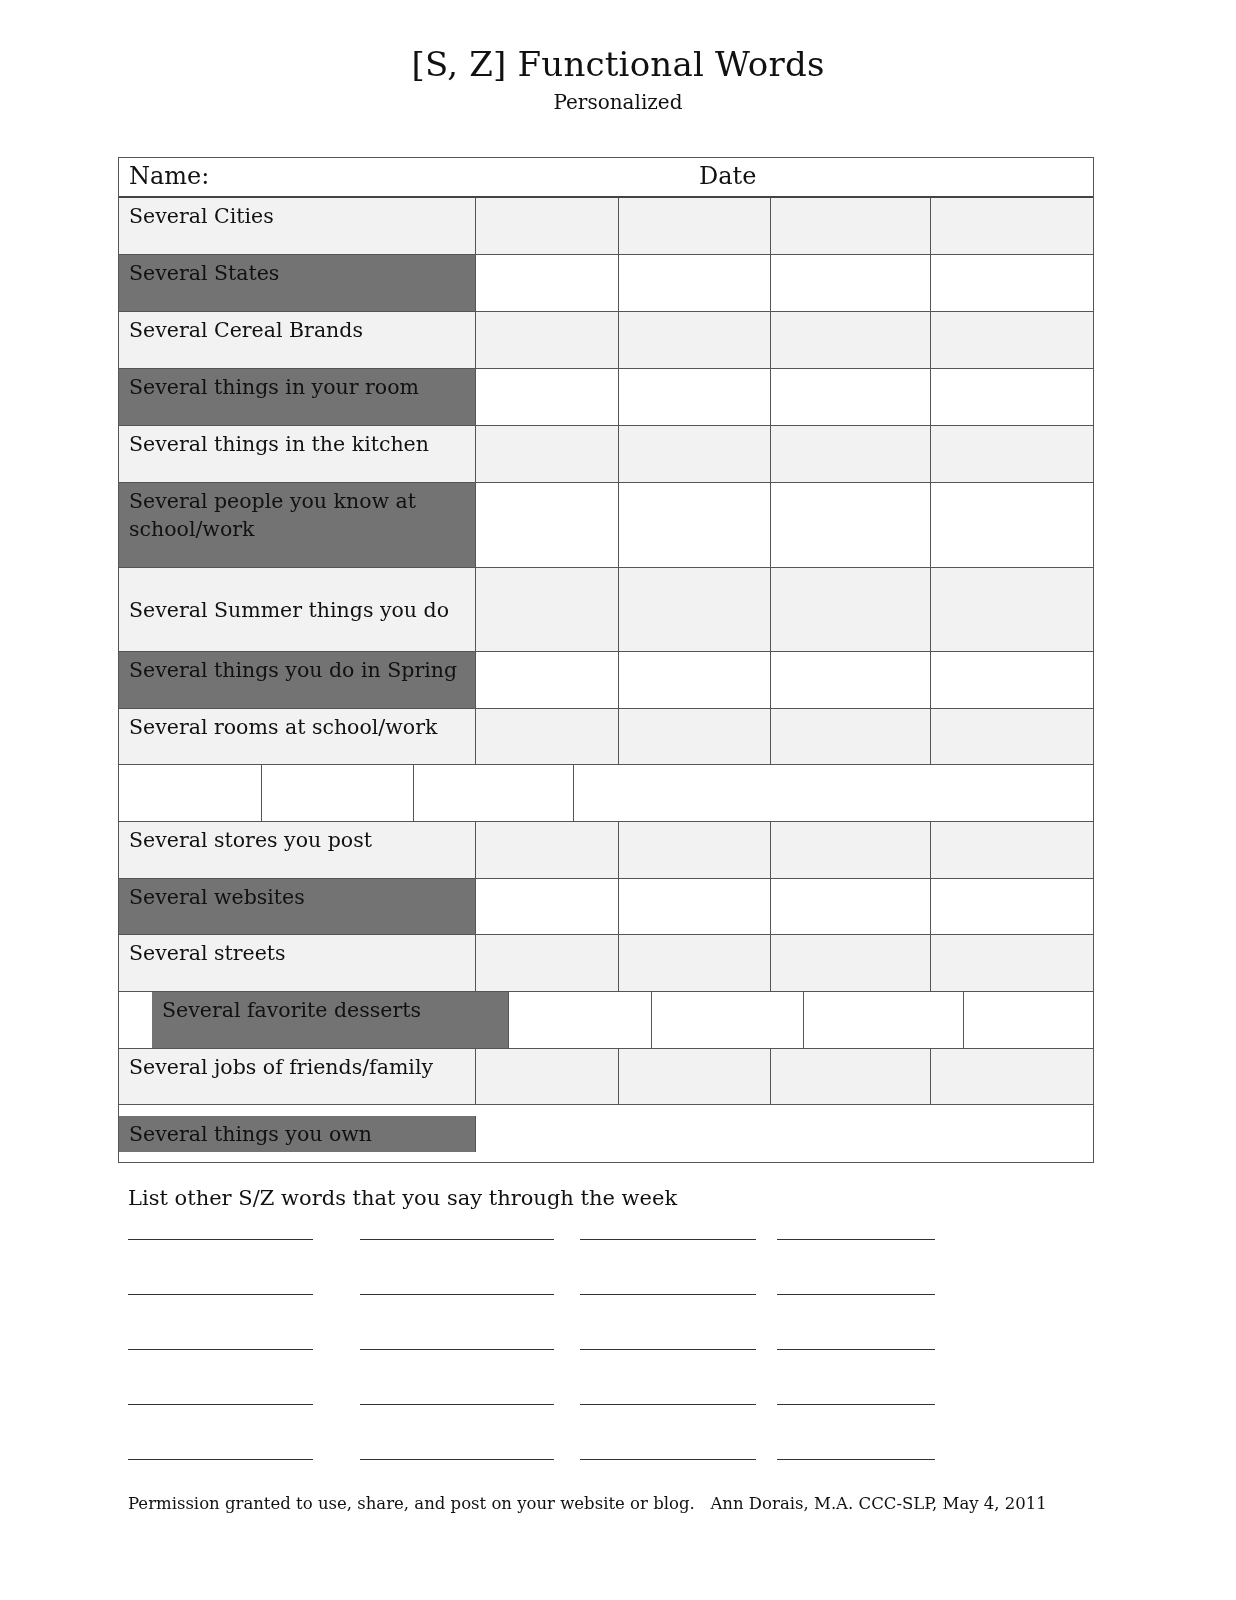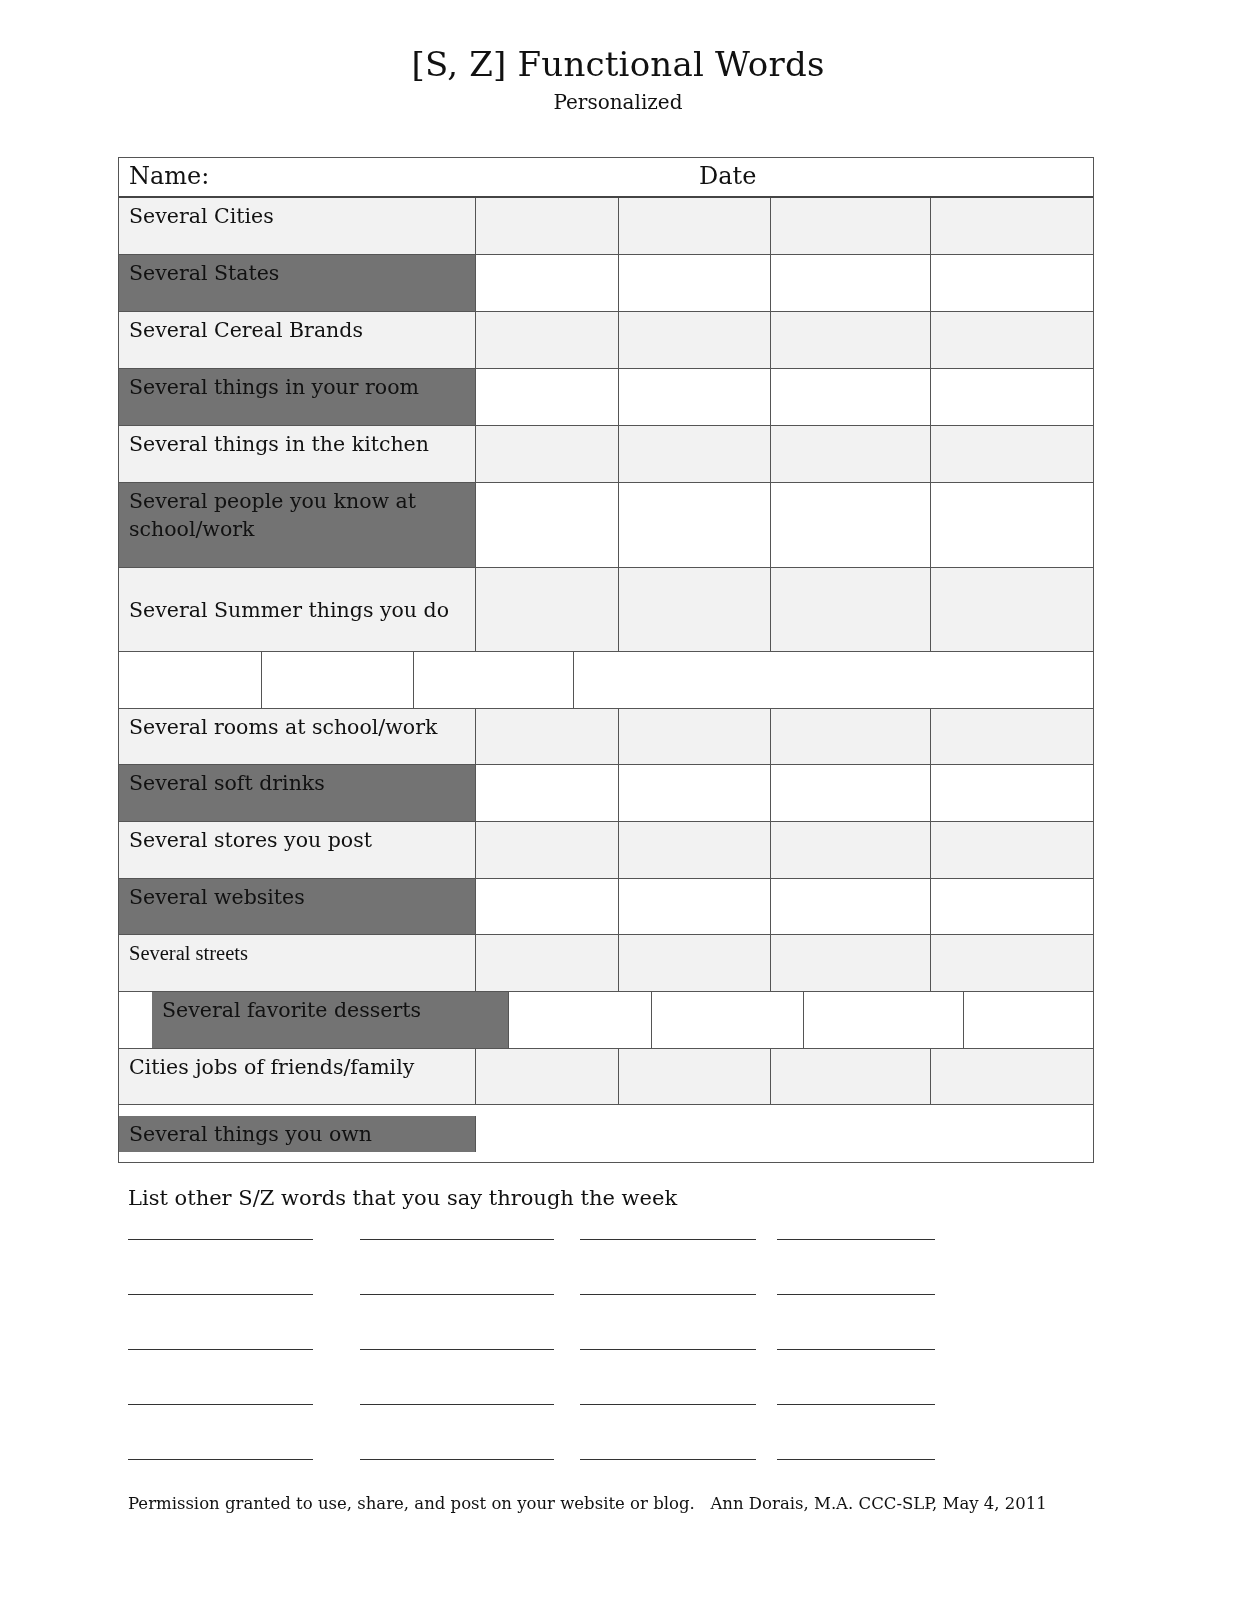--- a/index.html
+++ b/index.html
@@ -79,69 +79,69 @@
         <div class="cell c4"></div>
       </div>
       <div class="row odd" style="height: 84px;">
         <div class="cell-label vcenter">Several Summer things you do</div>
         <div class="cell c1"></div>
         <div class="cell c2"></div>
         <div class="cell c3"></div>
         <div class="cell c4"></div>
       </div>
       <div class="row even" style="height: 57px;">
+        <div class="cell-label">Several things you do in Spring</div>
         <div class="cell c1"></div>
         <div class="cell c2"></div>
         <div class="cell c3"></div>
         <div class="cell c4"></div>
       </div>
       <div class="row odd" style="height: 56px;">
         <div class="cell-label">Several rooms at school/work</div>
         <div class="cell c1"></div>
         <div class="cell c2"></div>
         <div class="cell c3"></div>
         <div class="cell c4"></div>
       </div>
       <div class="row even" style="height: 57px;">
-        <div class="cell-label">Several soft drinks</div>
         <div class="cell c1"></div>
         <div class="cell c2"></div>
         <div class="cell c3"></div>
         <div class="cell c4"></div>
       </div>
       <div class="row odd" style="height: 57px;">
         <div class="cell-label">Several stores you post</div>
         <div class="cell c1"></div>
         <div class="cell c2"></div>
         <div class="cell c3"></div>
         <div class="cell c4"></div>
       </div>
       <div class="row even" style="height: 56px;">
         <div class="cell-label">Several websites</div>
         <div class="cell c1"></div>
         <div class="cell c2"></div>
         <div class="cell c3"></div>
         <div class="cell c4"></div>
       </div>
-      <div class="row odd" style="height: 57px; font-family: Liberation Serif, serif;">
+      <div class="row odd" style="height: 57px;">
         <div class="cell-label">Several streets</div>
         <div class="cell c1"></div>
         <div class="cell c2"></div>
         <div class="cell c3"></div>
         <div class="cell c4"></div>
       </div>
       <div class="row even" style="height: 57px; padding-left: 33px;">
         <div class="cell-label">Several favorite desserts</div>
         <div class="cell c1"></div>
         <div class="cell c2"></div>
         <div class="cell c3"></div>
         <div class="cell c4"></div>
       </div>
       <div class="row odd" style="height: 56px;">
-        <div class="cell-label">Cities jobs of friends/family</div>
+        <div class="cell-label">Several jobs of friends/family</div>
         <div class="cell c1"></div>
         <div class="cell c2"></div>
         <div class="cell c3"></div>
         <div class="cell c4"></div>
       </div>
       <div class="row even" style="height: 57px;">
         <div class="cell-label">Several things you own</div>
         <div class="cell c1"></div>
         <div class="cell c2"></div>
         <div class="cell c3"></div>

